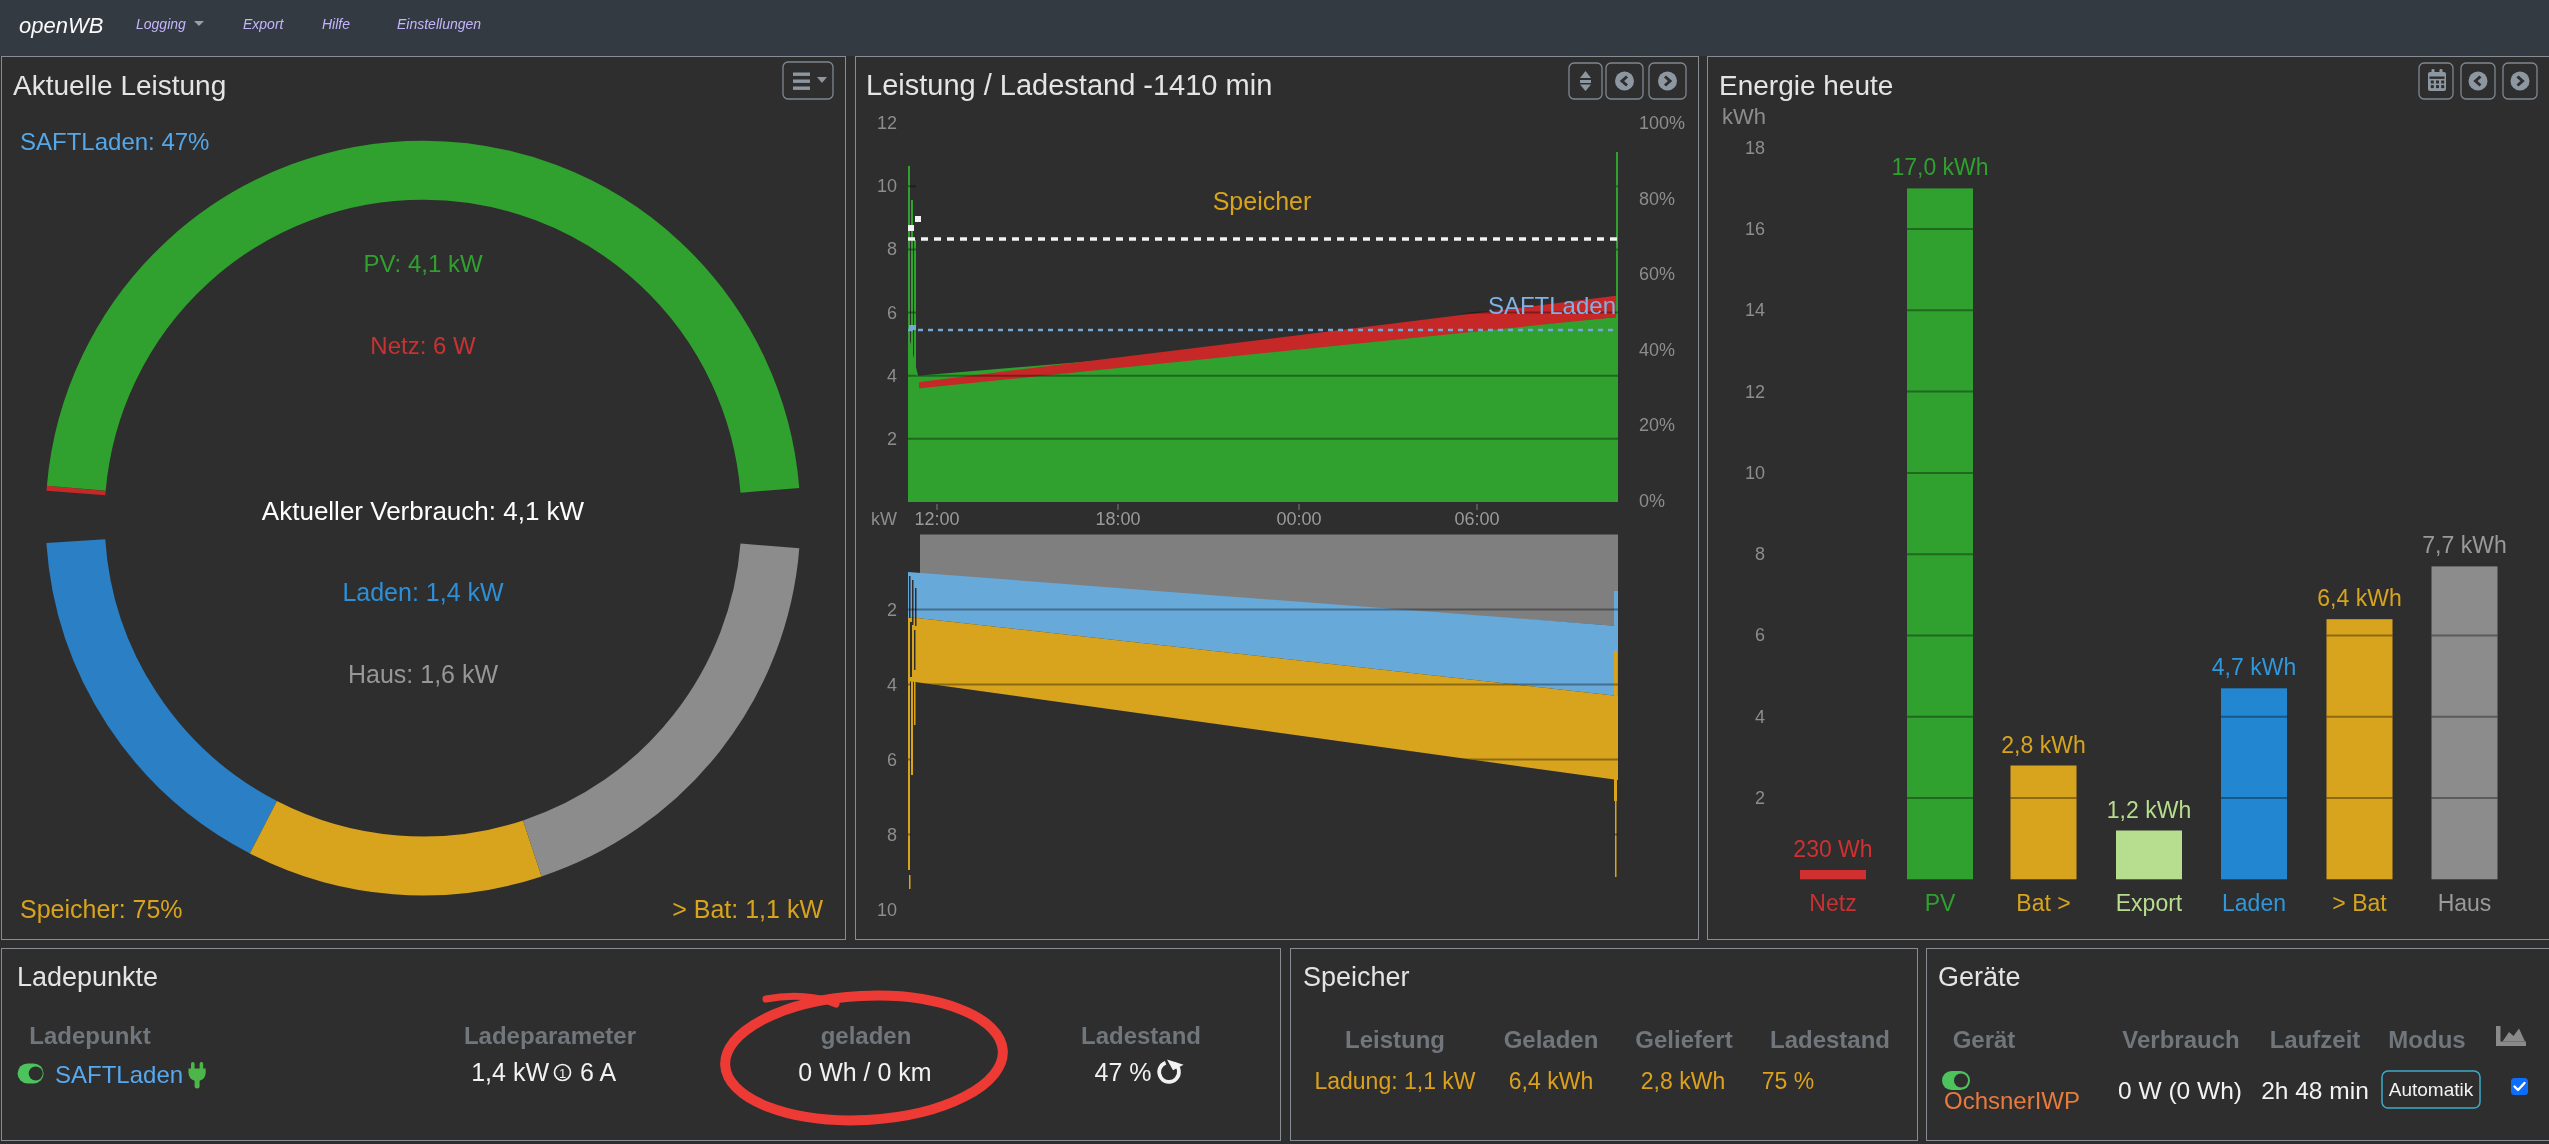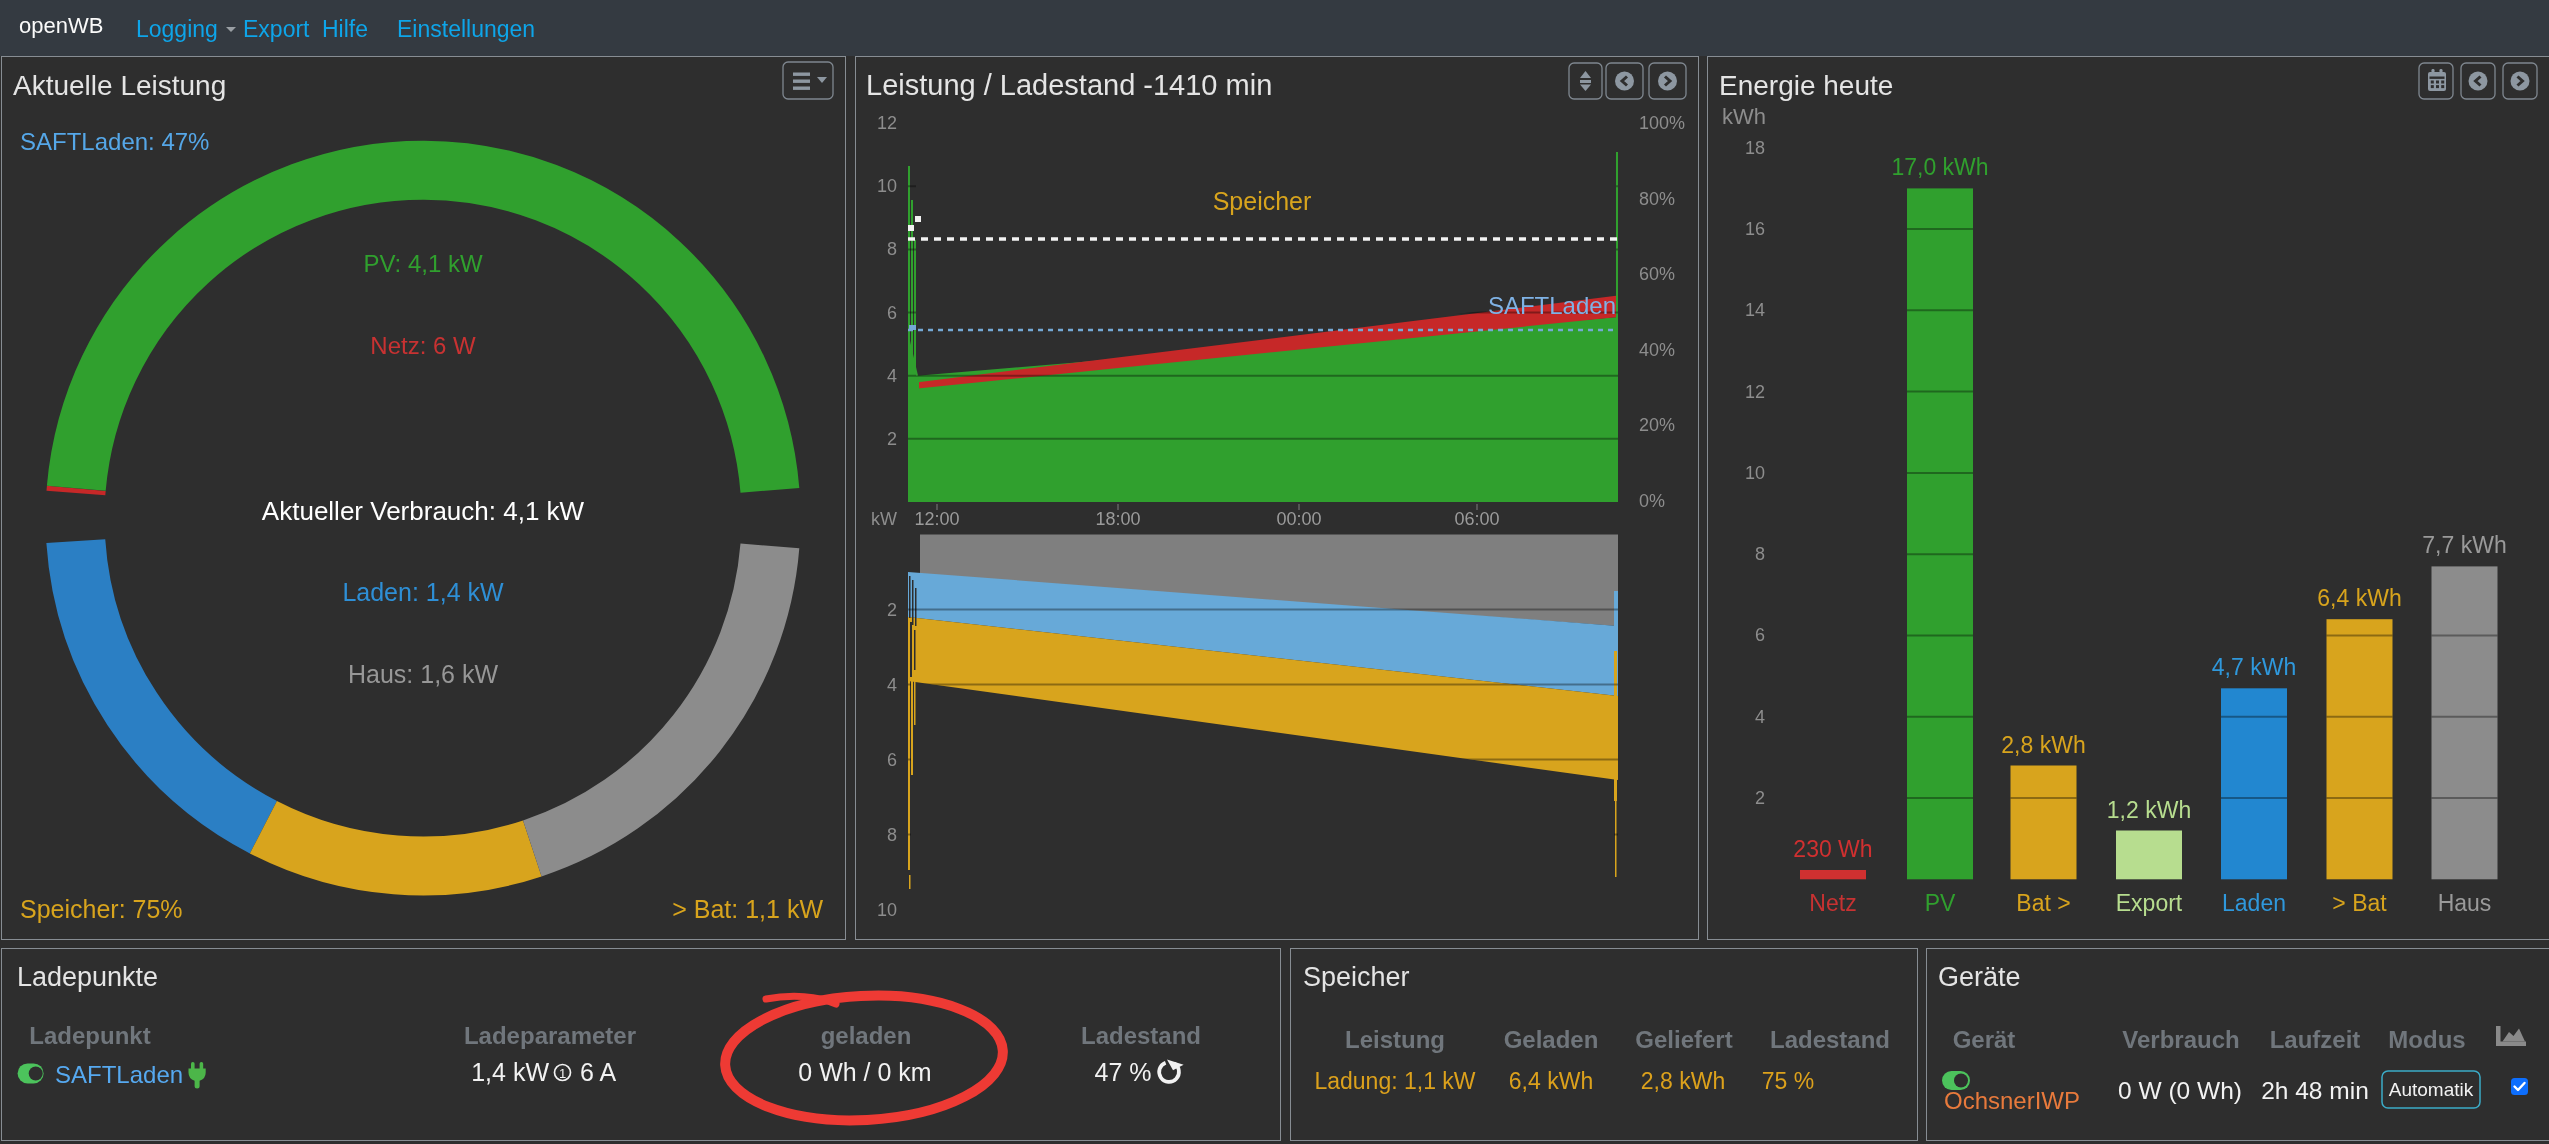--- a/index.html
+++ b/index.html
@@ -1,19 +1,19 @@
 <!DOCTYPE html>
 <html><head>
 <meta charset="utf-8">
 <style>
   * { margin:0; padding:0; box-sizing:border-box; }
   html,body { width:2549px; height:1144px; background:#2e2e2e; font-family:"Liberation Sans",sans-serif; overflow:hidden; }
-  .nav { position:absolute; left:0; top:0; width:2549px; height:56px; background:#343a41; }
+  .nav { position:absolute; left:0; top:0; width:2549px; height:56px; background:#343a41;font-style:italic; }
   .brand { position:absolute; left:19px; top:13px; font-size:22px; color:#fafafa; }
-  .nl { position:absolute; top:16px; font-size:23px; color:#0ea5e9; }
+  .nl { position:absolute; top:16px; font-size:14px; color:#c4b5fd; }
   .panel { position:absolute; border:1px solid #878d93; background:#2e2e2e; }
   svg.main { position:absolute; left:0; top:0; }
   .caret { display:inline-block; width:0; height:0; border-left:5px solid transparent;
            border-right:5px solid transparent; border-top:5px solid #9a9fa4; margin-left:8px; margin-bottom:3px; vertical-align:middle; }
 </style>
 </head>
 <body>
 <div class="nav">
   <div class="brand">openWB</div>
   <div class="nl" style="left:136px;">Logging<span class="caret"></span></div>

